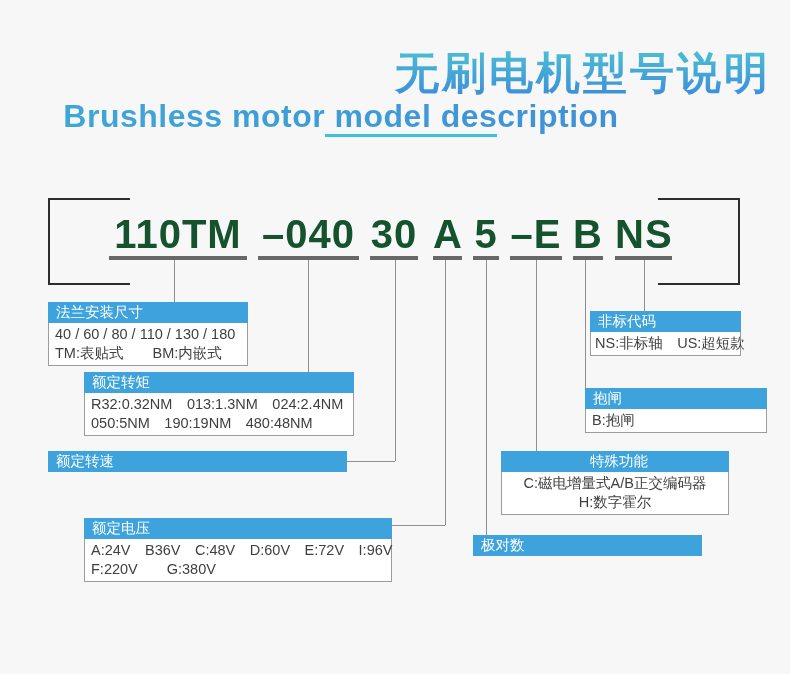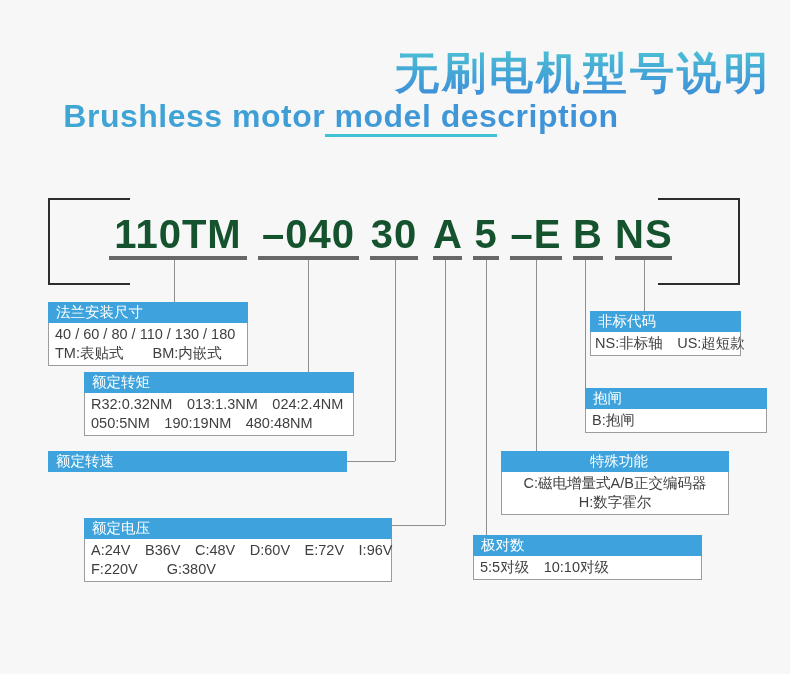--- a/index.html
+++ b/index.html
@@ -125,19 +125,16 @@
   <div class="box" style="left:501px;top:451px;width:228px;text-align:center;">
     <div class="box-title">特殊功能</div>
     <div class="box-body">
       <span class="box-line">C:磁电增量式A/B正交编码器</span>
       <span class="box-line">H:数字霍尔</span>
     </div>
   </div>
 
   <div class="box" style="left:473px;top:535px;width:229px;">
     <div class="box-title">极对数</div>
-    <div class="box-body">
-      <span class="box-line">5:5对级　10:10对级</span>
-    </div>
   </div>
 
 
 </div>
 
 </body></html>

